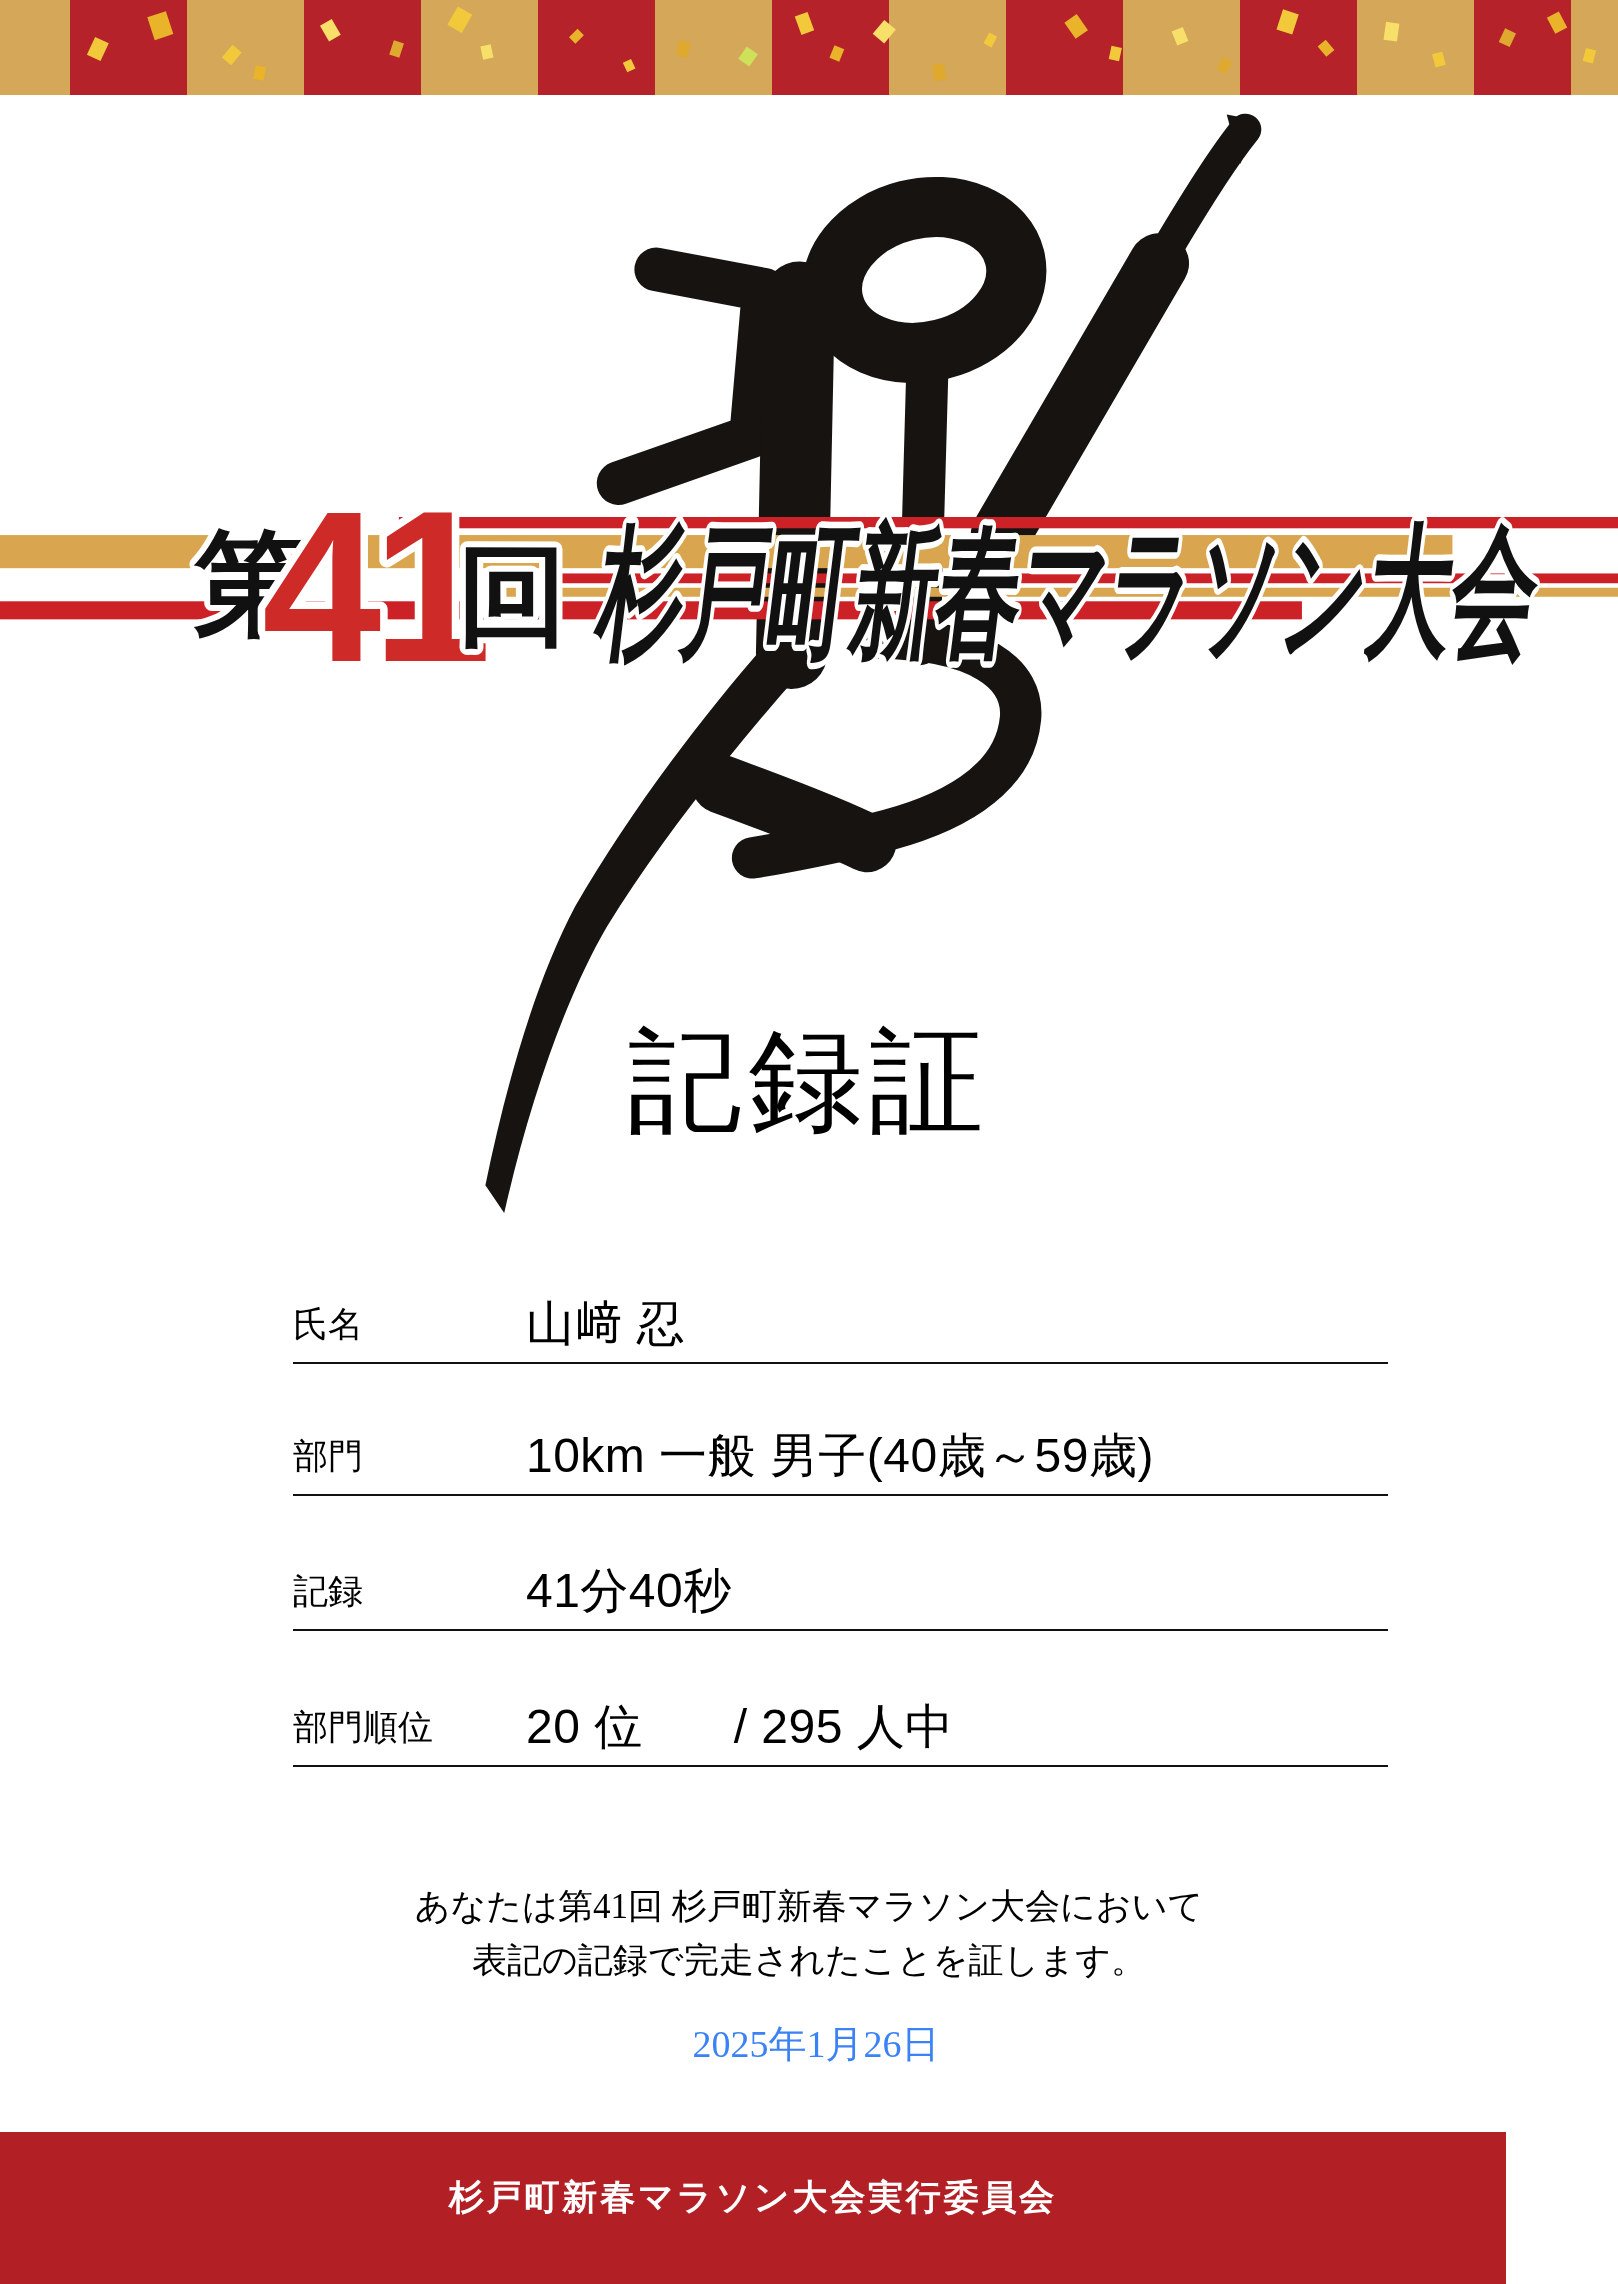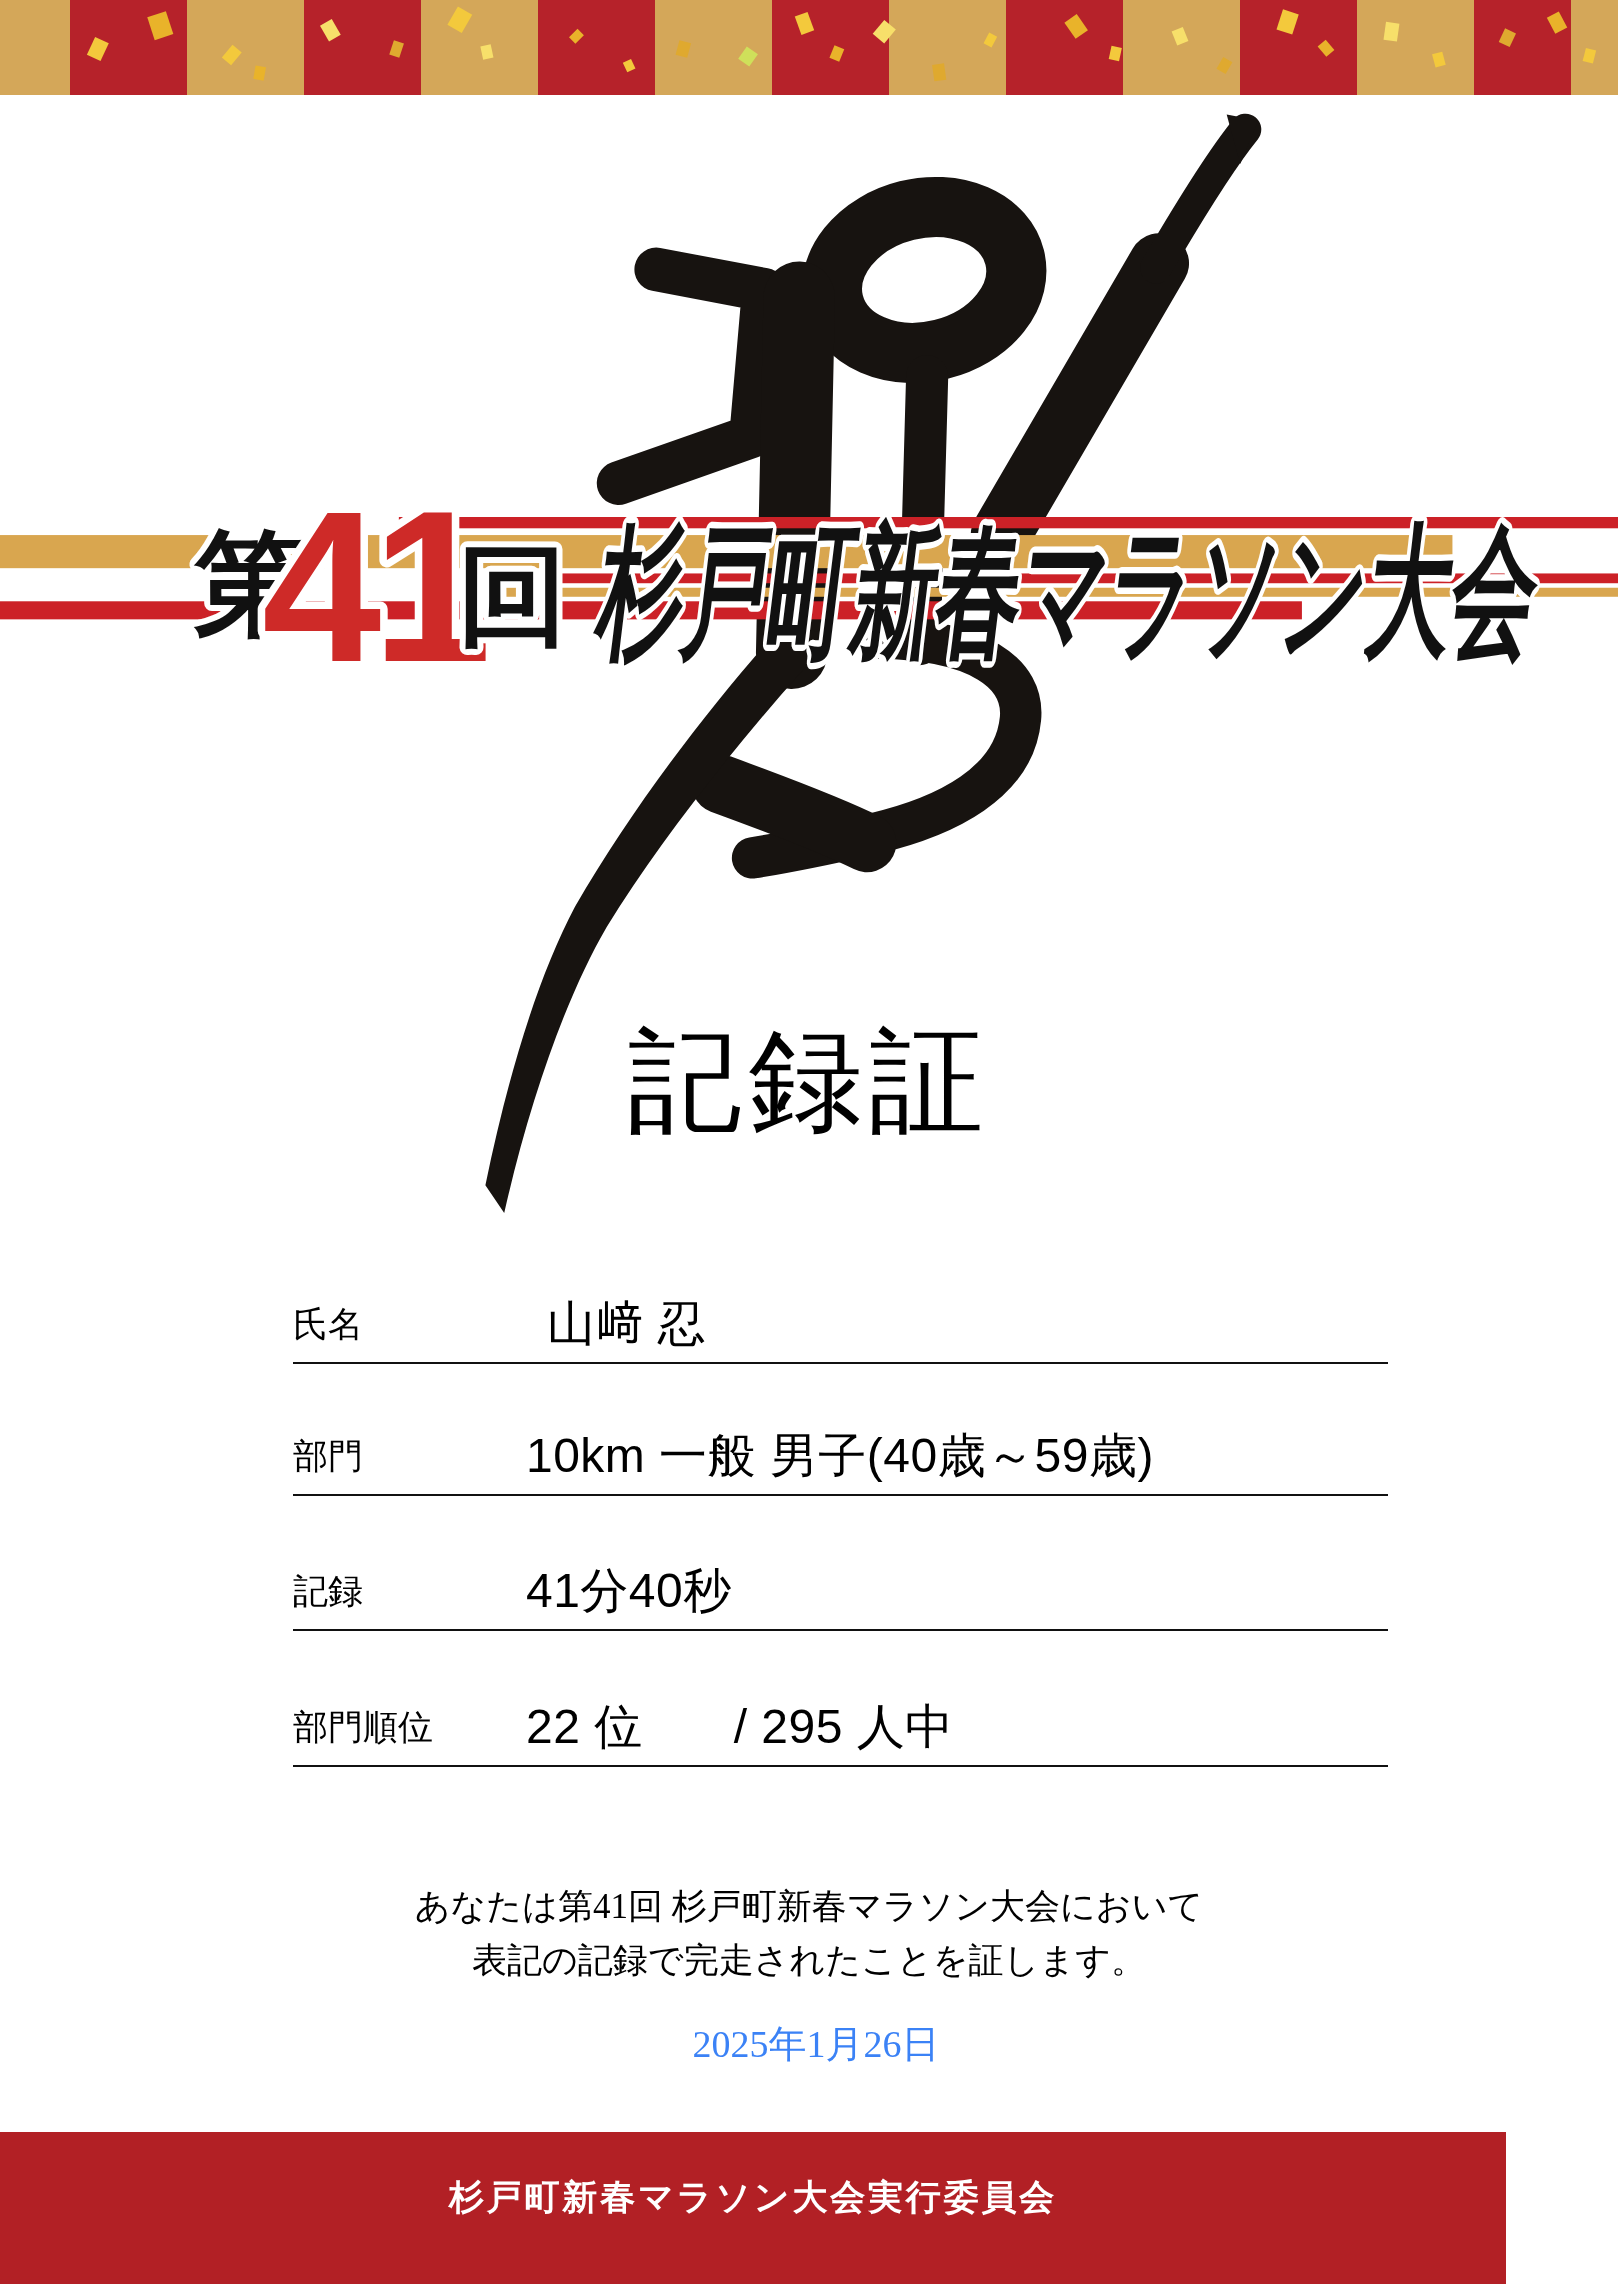--- a/index.html
+++ b/index.html
@@ -23,21 +23,21 @@
     position:absolute;left:0;top:1022px;width:1618px;
     text-align:center;font-size:114px;line-height:120px;color:#000;
     letter-spacing:0.06em;font-weight:500;
   }
   
   .field-row{
     position:absolute;left:293px;width:1095px;height:75px;
     border-bottom:2.3px solid #111;
     display:flex;align-items:flex-end;padding-bottom:13.5px;box-sizing:content-box;
   }
-  .row-1{top:1273px;gap:21px;} .row-2{top:1405px;} .row-3{top:1540px;} .row-4{top:1676px;}
+  .row-1{top:1273px;} .row-2{top:1405px;} .row-3{top:1540px;} .row-4{top:1676px;}
   .field-label{
     width:233px;flex:0 0 233px;font-size:35px;line-height:1;color:#000;
     font-family:"Liberation Serif", serif;margin-bottom:6px;
   }
   .field-value{
     font-size:48px;line-height:1;color:#000;
     font-family:"Liberation Sans", sans-serif;letter-spacing:0.01em;white-space:nowrap;
   }
   .field-value .rank-total{margin-left:91px;}
   
@@ -145,21 +145,21 @@
   <div class="field-label">部門</div>
   <div class="field-value">10km 一般 男子(40歳～59歳)</div>
 </div>
 <div class="field-row row-3">
   <div class="field-label">記録</div>
   <div class="field-value">41分40秒</div>
 </div>
 <div class="field-row row-4">
   <div class="field-label">部門順位</div>
   <div class="field-value">
-    <span>22 位</span><span class="rank-total">/ 295 人中</span>
+    <span>20 位</span><span class="rank-total">/ 295 人中</span>
   </div>
 </div>
 
 <div class="statement">
   <div>あなたは第41回 杉戸町新春マラソン大会において</div>
   <div>表記の記録で完走されたことを証します。</div>
 </div>
 
 <div class="date-line">2025年1月26日</div>
 

